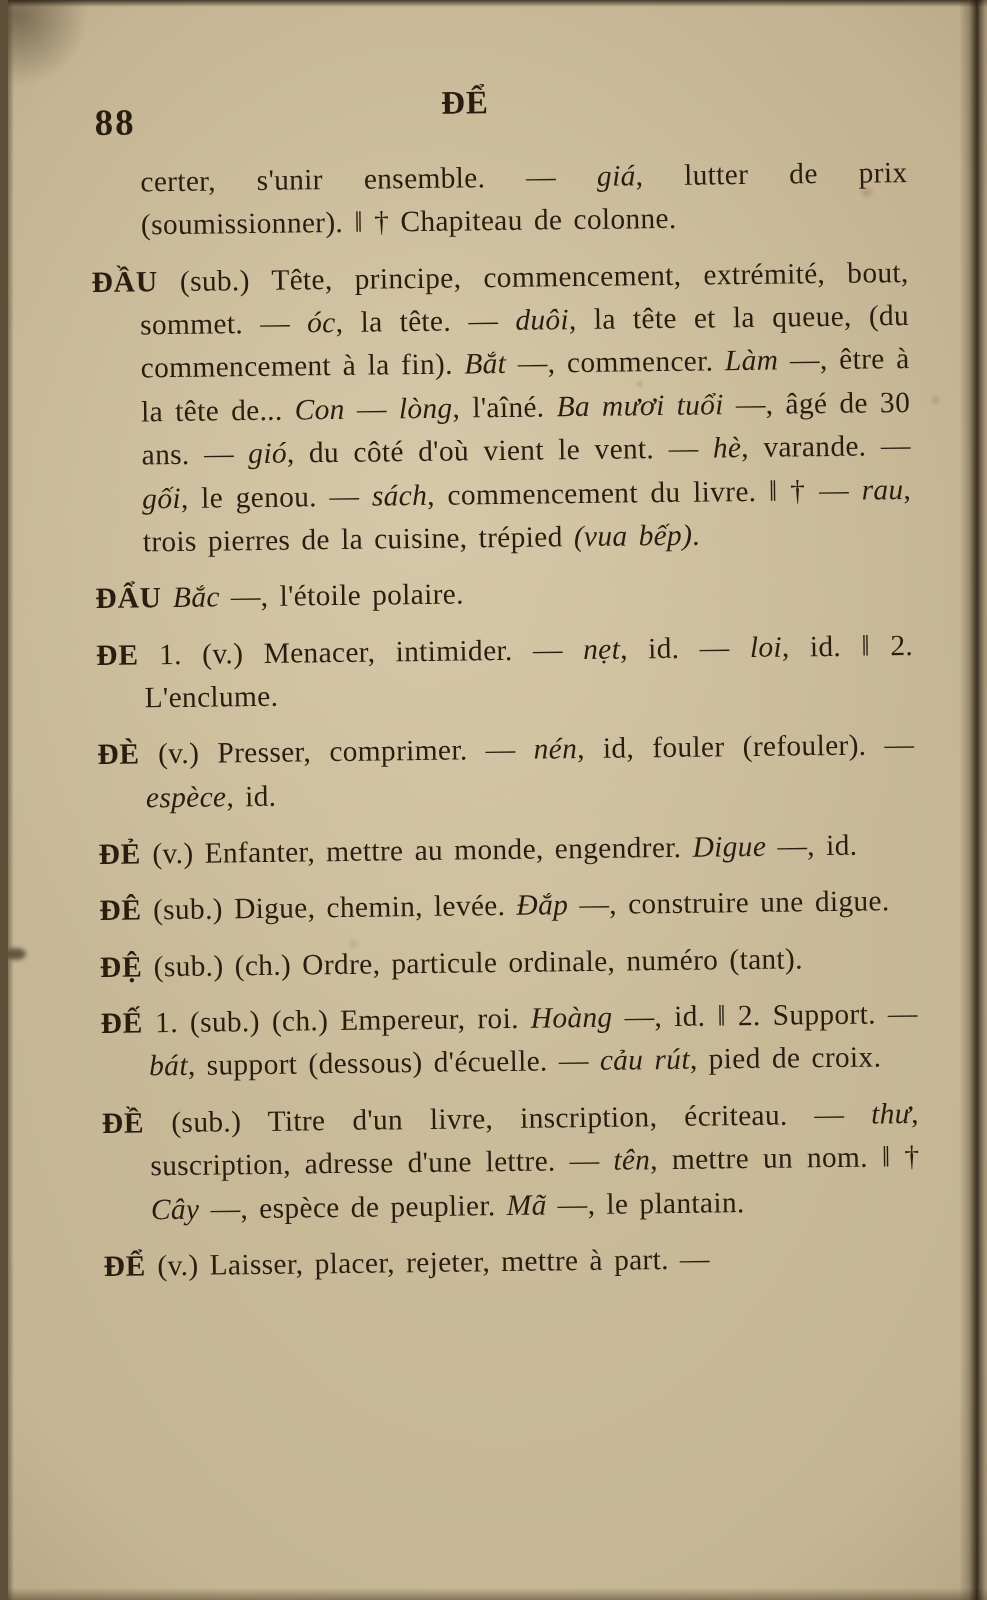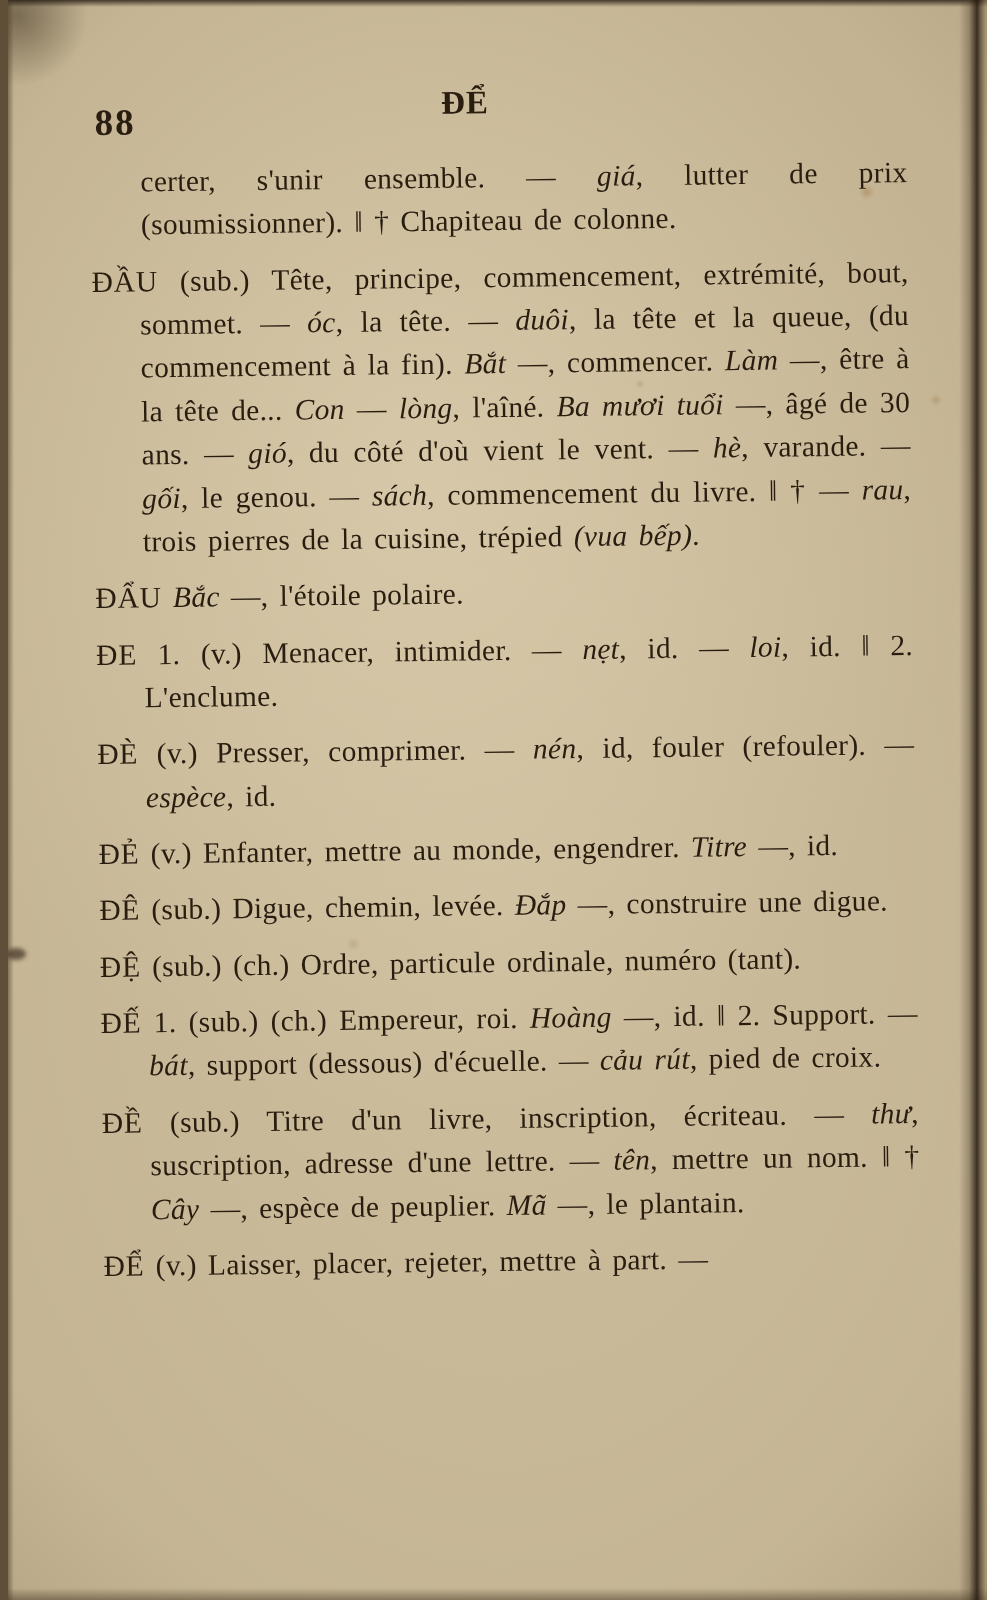--- a/index.html
+++ b/index.html
@@ -42,21 +42,21 @@
     text-align:justify;
     letter-spacing:0.3px;word-spacing:3.5px;
   }
   .entry{
     margin:0 0 13px 0;
     padding-left:48px;text-indent:-48px;
   }
   .entry.cont{
     text-indent:0;padding-left:50px;
   }
-  .hw{font-weight:normal;letter-spacing:0.8px;}
+  .hw{font-weight:bold;letter-spacing:0.8px;}
   .it{font-style:italic;}
   .edge-top{
     position:absolute;top:0;left:0;right:0;height:7px;pointer-events:none;
     background:linear-gradient(to bottom, rgba(26,17,9,0.75), rgba(26,17,9,0));
   }
   .edge-bottom{
     position:absolute;bottom:0;left:0;right:0;height:12px;pointer-events:none;
     background:linear-gradient(to top, rgba(70,55,35,0.5), rgba(70,55,35,0));
   }
   .edge-left{
@@ -85,21 +85,21 @@
 <div class="page">
   <div class="content">
     <span class="page-number">88</span>
     <div class="running-head">ĐỂ</div>
     <div class="body-text" id="entries">
         <p class="entry cont"><span>certer, s'unir ensemble. — </span><span class="it">giá</span><span>, lutter de prix (soumissionner). ‖ † Chapiteau de colonne.</span></p>
         <p class="entry"><span class="hw">ĐẦU</span><span> (sub.) Tête, principe, commencement, extrémité, bout, sommet. — </span><span class="it">óc</span><span>, la tête. — </span><span class="it">duôi</span><span>, la tête et la queue, (du commencement à la fin). </span><span class="it">Bắt</span><span> —, commencer. </span><span class="it">Làm</span><span> —, être à la tête de... </span><span class="it">Con</span><span> — </span><span class="it">lòng</span><span>, l'aîné. </span><span class="it">Ba mươi tuổi</span><span> —, âgé de 30 ans. — </span><span class="it">gió</span><span>, du côté d'où vient le vent. — </span><span class="it">hè</span><span>, varande. — </span><span class="it">gối</span><span>, le genou. — </span><span class="it">sách</span><span>, commencement du livre. ‖ † — </span><span class="it">rau</span><span>, trois pierres de la cuisine, trépied </span><span class="it">(vua bếp)</span><span>.</span></p>
         <p class="entry"><span class="hw">ĐẨU</span><span> </span><span class="it">Bắc</span><span> —, l'étoile polaire.</span></p>
         <p class="entry"><span class="hw">ĐE</span><span> 1. (v.) Menacer, intimider. — </span><span class="it">nẹt</span><span>, id. — </span><span class="it">loi</span><span>, id. ‖ 2. L'enclume.</span></p>
         <p class="entry"><span class="hw">ĐÈ</span><span> (v.) Presser, comprimer. — </span><span class="it">nén</span><span>, id, fouler (refouler). — </span><span class="it">espèce</span><span>, id.</span></p>
-        <p class="entry"><span class="hw">ĐẺ</span><span> (v.) Enfanter, mettre au monde, engendrer. </span><span class="it">Titre</span><span> —, id.</span></p>
+        <p class="entry"><span class="hw">ĐẺ</span><span> (v.) Enfanter, mettre au monde, engendrer. </span><span class="it">Digue</span><span> —, id.</span></p>
         <p class="entry"><span class="hw">ĐÊ</span><span> (sub.) Digue, chemin, levée. </span><span class="it">Đắp</span><span> —, construire une digue.</span></p>
         <p class="entry"><span class="hw">ĐỆ</span><span> (sub.) (ch.) Ordre, particule ordinale, numéro (tant).</span></p>
         <p class="entry"><span class="hw">ĐẾ</span><span> 1. (sub.) (ch.) Empereur, roi. </span><span class="it">Hoàng</span><span> —, id. ‖ 2. Support. — </span><span class="it">bát</span><span>, support (dessous) d'écuelle. — </span><span class="it">cảu rút</span><span>, pied de croix.</span></p>
         <p class="entry"><span class="hw">ĐỀ</span><span> (sub.) Titre d'un livre, inscription, écriteau. — </span><span class="it">thư</span><span>, suscription, adresse d'une lettre. — </span><span class="it">tên</span><span>, mettre un nom. ‖ † </span><span class="it">Cây</span><span> —, espèce de peuplier. </span><span class="it">Mã</span><span> —, le plantain.</span></p>
         <p class="entry"><span class="hw">ĐỂ</span><span> (v.) Laisser, placer, rejeter, mettre à part. —</span></p>
       </div>
   </div>
   <div class="smudge"></div>
   <div class="edge-top"></div>
   <div class="edge-bottom"></div>

